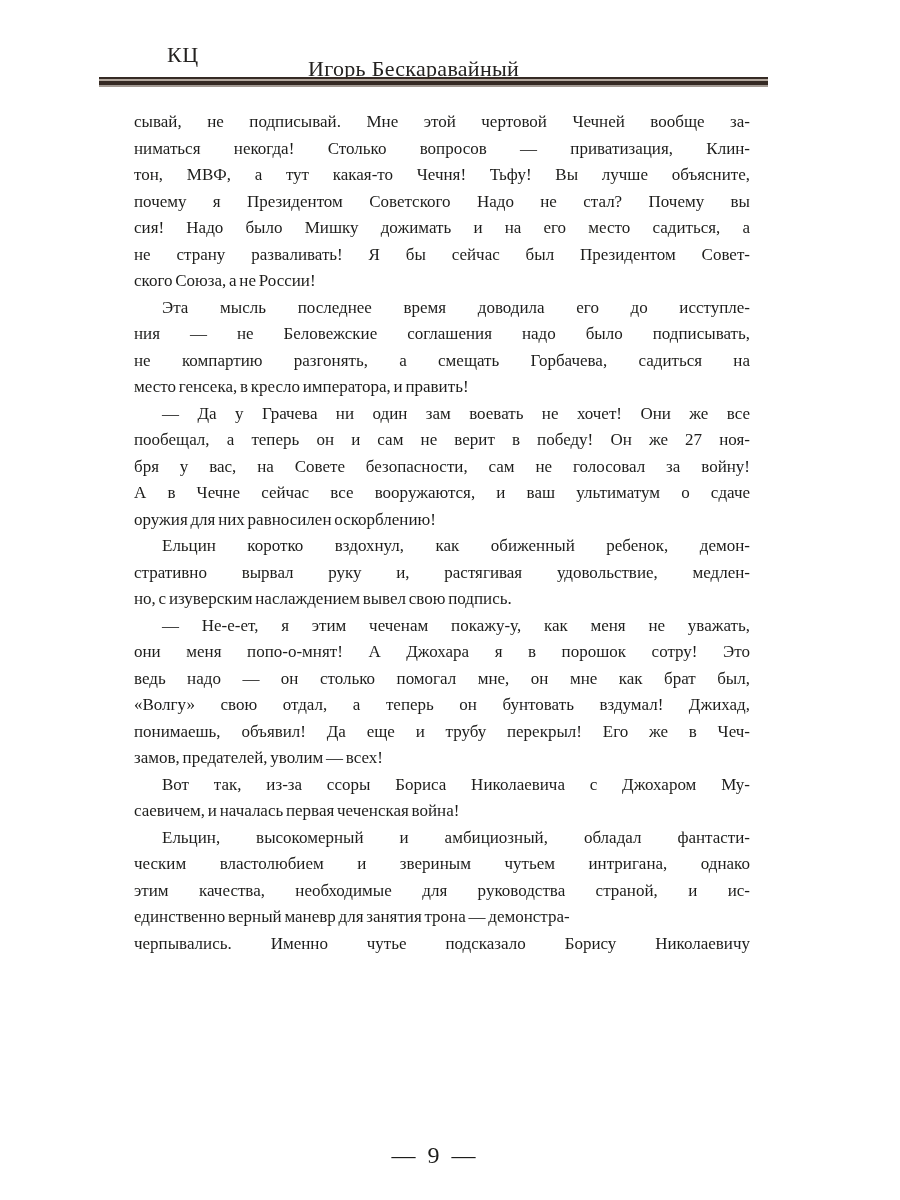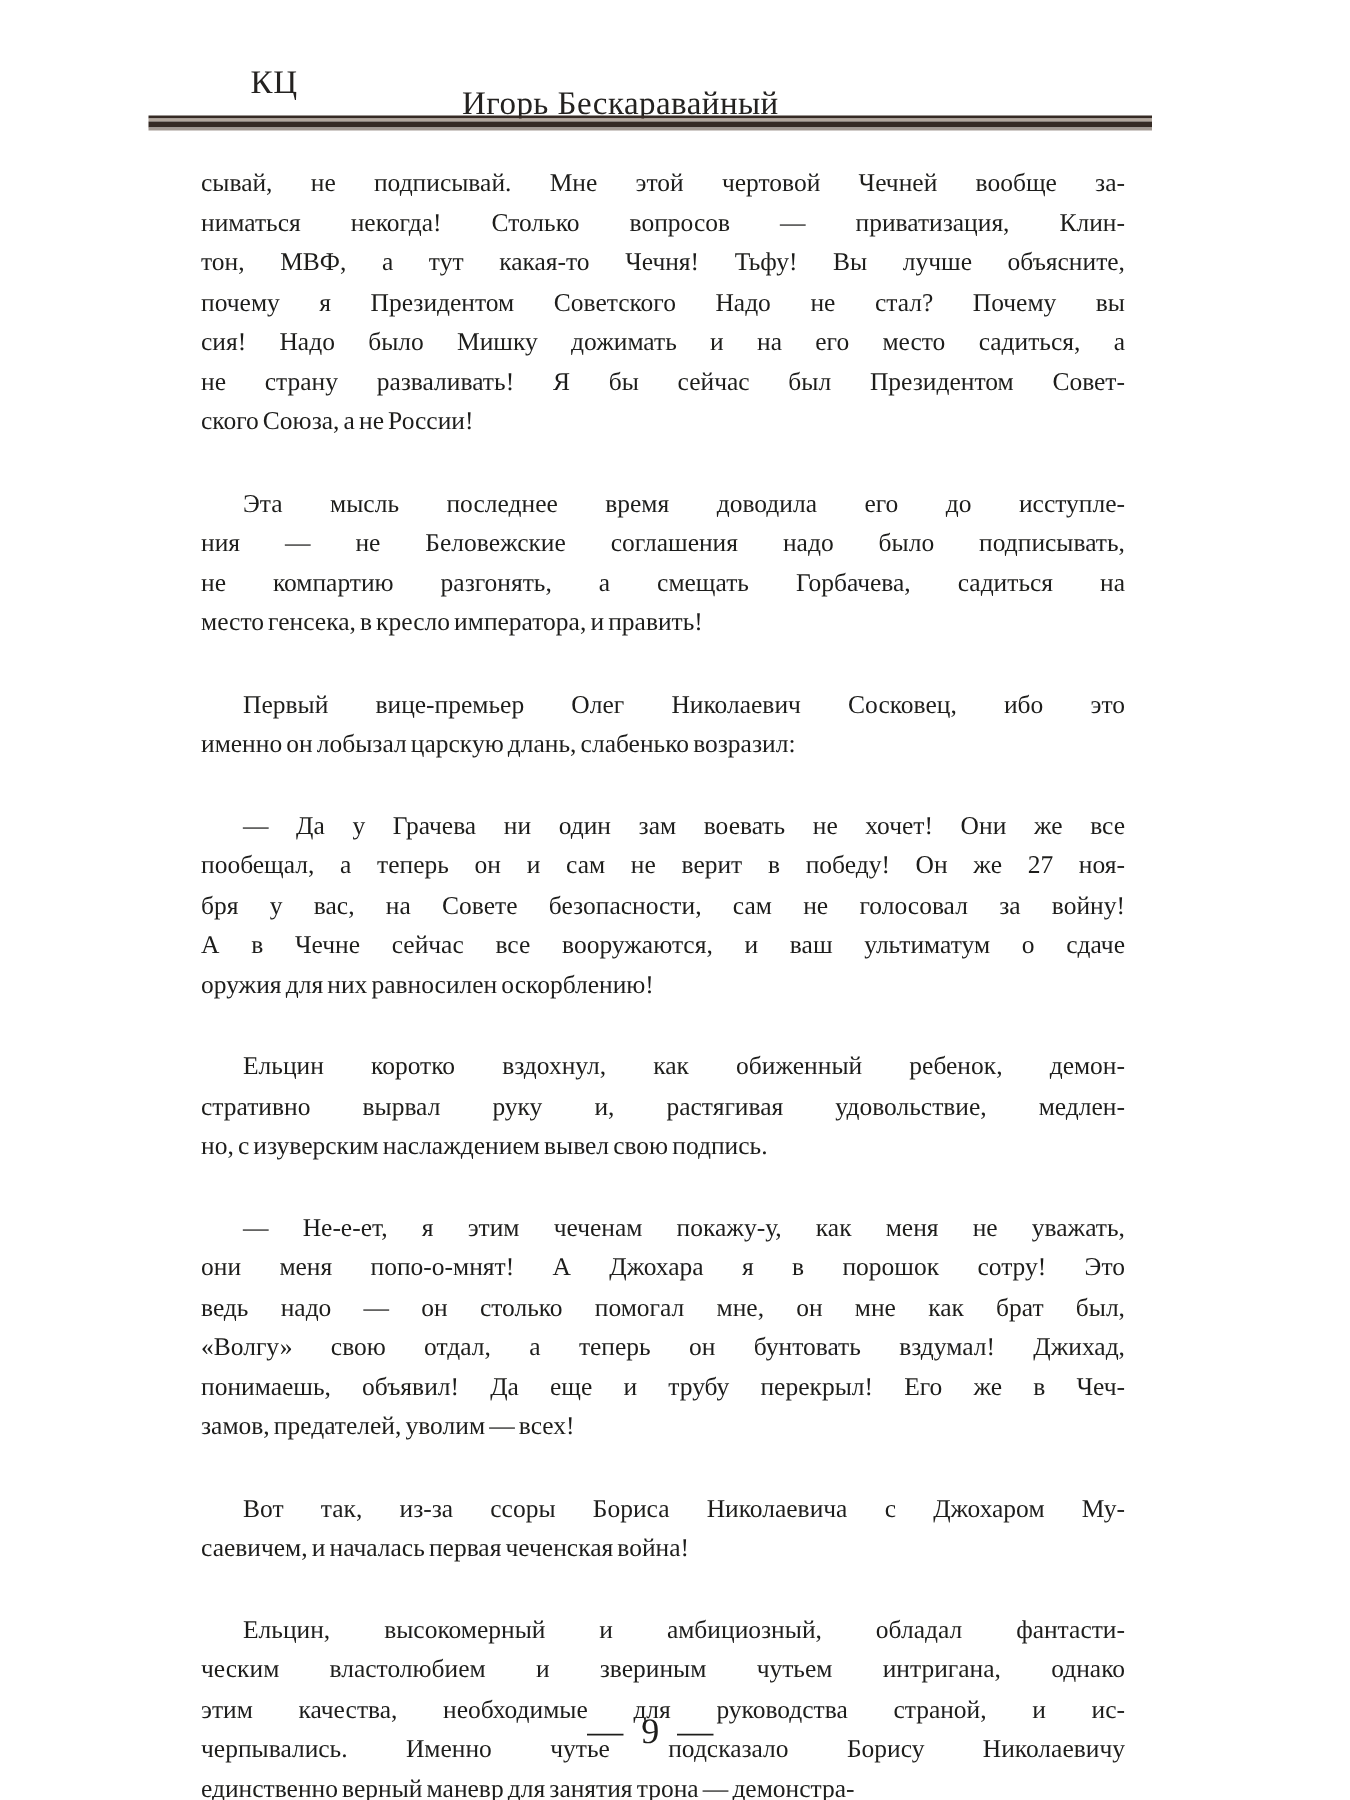--- a/index.html
+++ b/index.html
@@ -65,21 +65,20 @@
     height: 26.5px;
     overflow: hidden;
     text-align: justify;
     text-align-last: justify;
   }
   .line.lastline {
     text-align-last: left;
   }
   .line.indent {
     text-indent: 28px;
-    margin-top: 28px;
   }
   
   .footer {
     position: absolute;
     left: 99px;
     top: 1142px;
     width: 669px;
     text-align: center;
     font-size: 24px;
     word-spacing: 6px;
@@ -112,24 +111,20 @@
         <div class="line">не страну разваливать! Я бы сейчас был Президентом Совет-</div>
         <div class="line lastline">ского Союза, а не России!</div>
       </div>
       <div class="para">
         <div class="line indent">Эта мысль последнее время доводила его до исступле-</div>
         <div class="line">ния — не Беловежские соглашения надо было подписывать,</div>
         <div class="line">не компартию разгонять, а смещать Горбачева, садиться на</div>
         <div class="line lastline">место генсека, в кресло императора, и править!</div>
       </div>
       <div class="para">
-        <div class="line indent">Первый вице-премьер Олег Николаевич Сосковец, ибо это</div>
-        <div class="line lastline">именно он лобызал царскую длань, слабенько возразил:</div>
-      </div>
-      <div class="para">
         <div class="line indent">— Да у Грачева ни один зам воевать не хочет! Они же все</div>
         <div class="line">пообещал, а теперь он и сам не верит в победу! Он же 27 ноя-</div>
         <div class="line">бря у вас, на Совете безопасности, сам не голосовал за войну!</div>
         <div class="line">А в Чечне сейчас все вооружаются, и ваш ультиматум о сдаче</div>
         <div class="line lastline">оружия для них равносилен оскорблению!</div>
       </div>
       <div class="para">
         <div class="line indent">Ельцин коротко вздохнул, как обиженный ребенок, демон-</div>
         <div class="line">стративно вырвал руку и, растягивая удовольствие, медлен-</div>
         <div class="line lastline">но, с изуверским наслаждением вывел свою подпись.</div>
@@ -143,20 +138,20 @@
         <div class="line lastline">замов, предателей, уволим — всех!</div>
       </div>
       <div class="para">
         <div class="line indent">Вот так, из-за ссоры Бориса Николаевича с Джохаром Му-</div>
         <div class="line lastline">саевичем, и началась первая чеченская война!</div>
       </div>
       <div class="para">
         <div class="line indent">Ельцин, высокомерный и амбициозный, обладал фантасти-</div>
         <div class="line">ческим властолюбием и звериным чутьем интригана, однако</div>
         <div class="line">этим качества, необходимые для руководства страной, и ис-</div>
+        <div class="line lastline">единственно верный маневр для занятия трона — демонстра-</div>
         <div class="line">черпывались. Именно чутье подсказало Борису Николаевичу</div>
-        <div class="line lastline">единственно верный маневр для занятия трона — демонстра-</div>
       </div>
     </div>
 
   <div class="footer">— 9 —</div>
 
 </div>
 
 </body></html>

